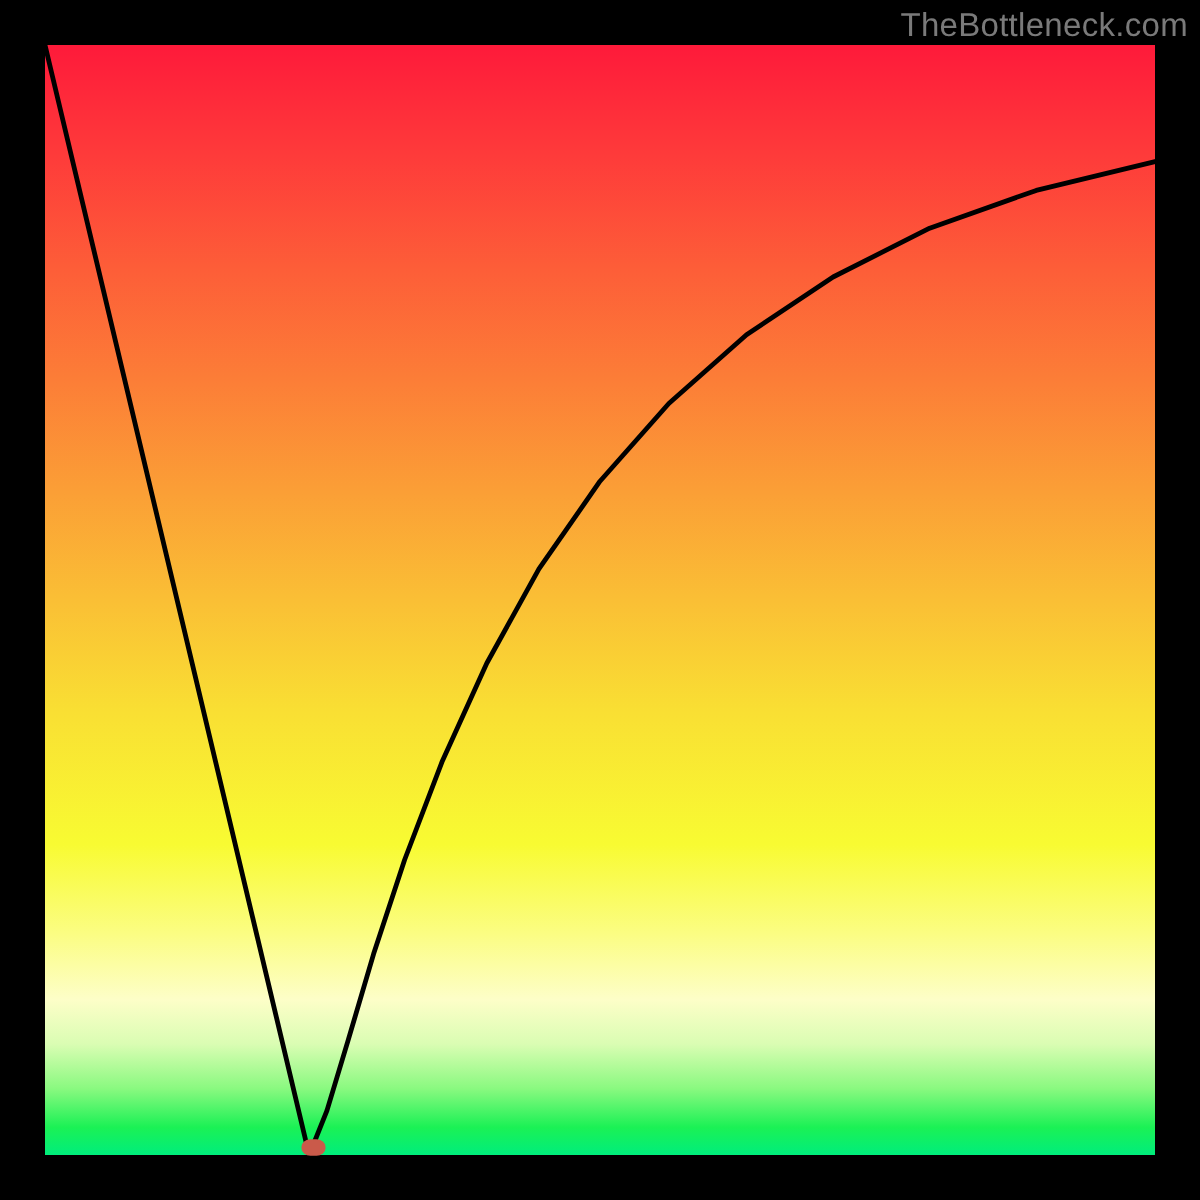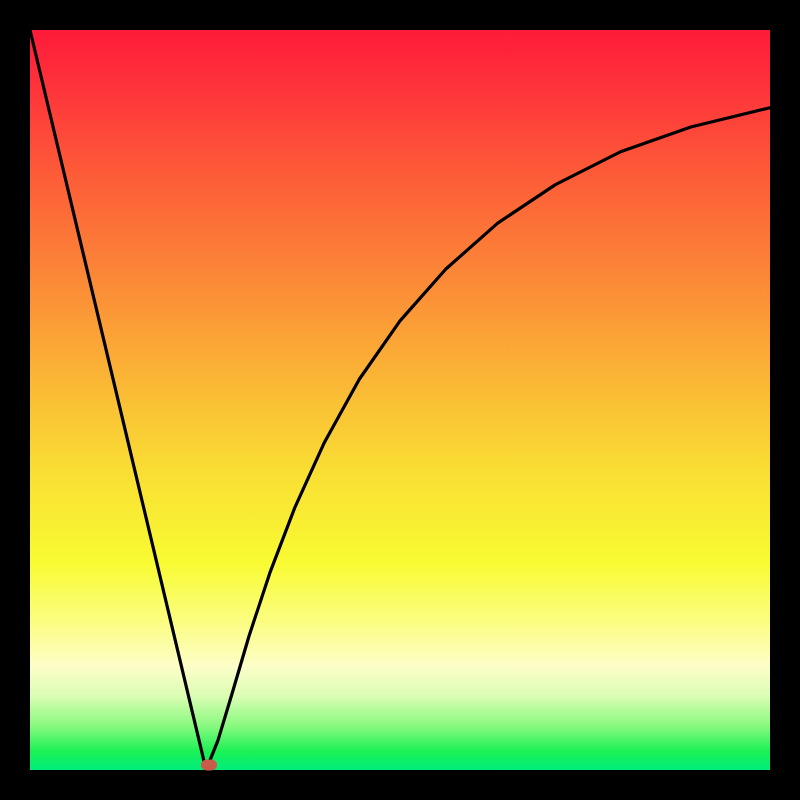--- a/index.html
+++ b/index.html
@@ -65,20 +65,21 @@
     height: 11px;
     border-radius: 6px / 5px;
     background: #ca5a4a;
     transform: translate(-50%, -50%);
   }
 </style>
 </head>
 <body>
 
 <div class="frame">
+  <div class="watermark">TheBottleneck.com</div>
 
   <div class="plot-area">
     <svg class="curve" viewBox="0 0 740 740" preserveAspectRatio="none">
       <path id="curve-path" fill="none" stroke="#000" stroke-width="3.2" stroke-linejoin="round" stroke-linecap="round" d="M0.00 0.00 L176.12 740.00 L176.12 740.00 L187.96 710.40 L202.02 663.78 L219.04 606.06 L239.76 543.16 L264.92 477.30 L294.52 412.18 L329.30 349.28 L370.00 290.82 L415.88 239.02 L467.68 193.14 L525.40 154.66 L589.78 122.10 L660.82 96.94 L740.00 77.70"></path>
     </svg>
     <div id="marker" class="marker" style="left: 179.08px; top: 734.82px; background: rgb(202, 90, 74);"></div>
   </div>
 </div>
 
 </body></html>

